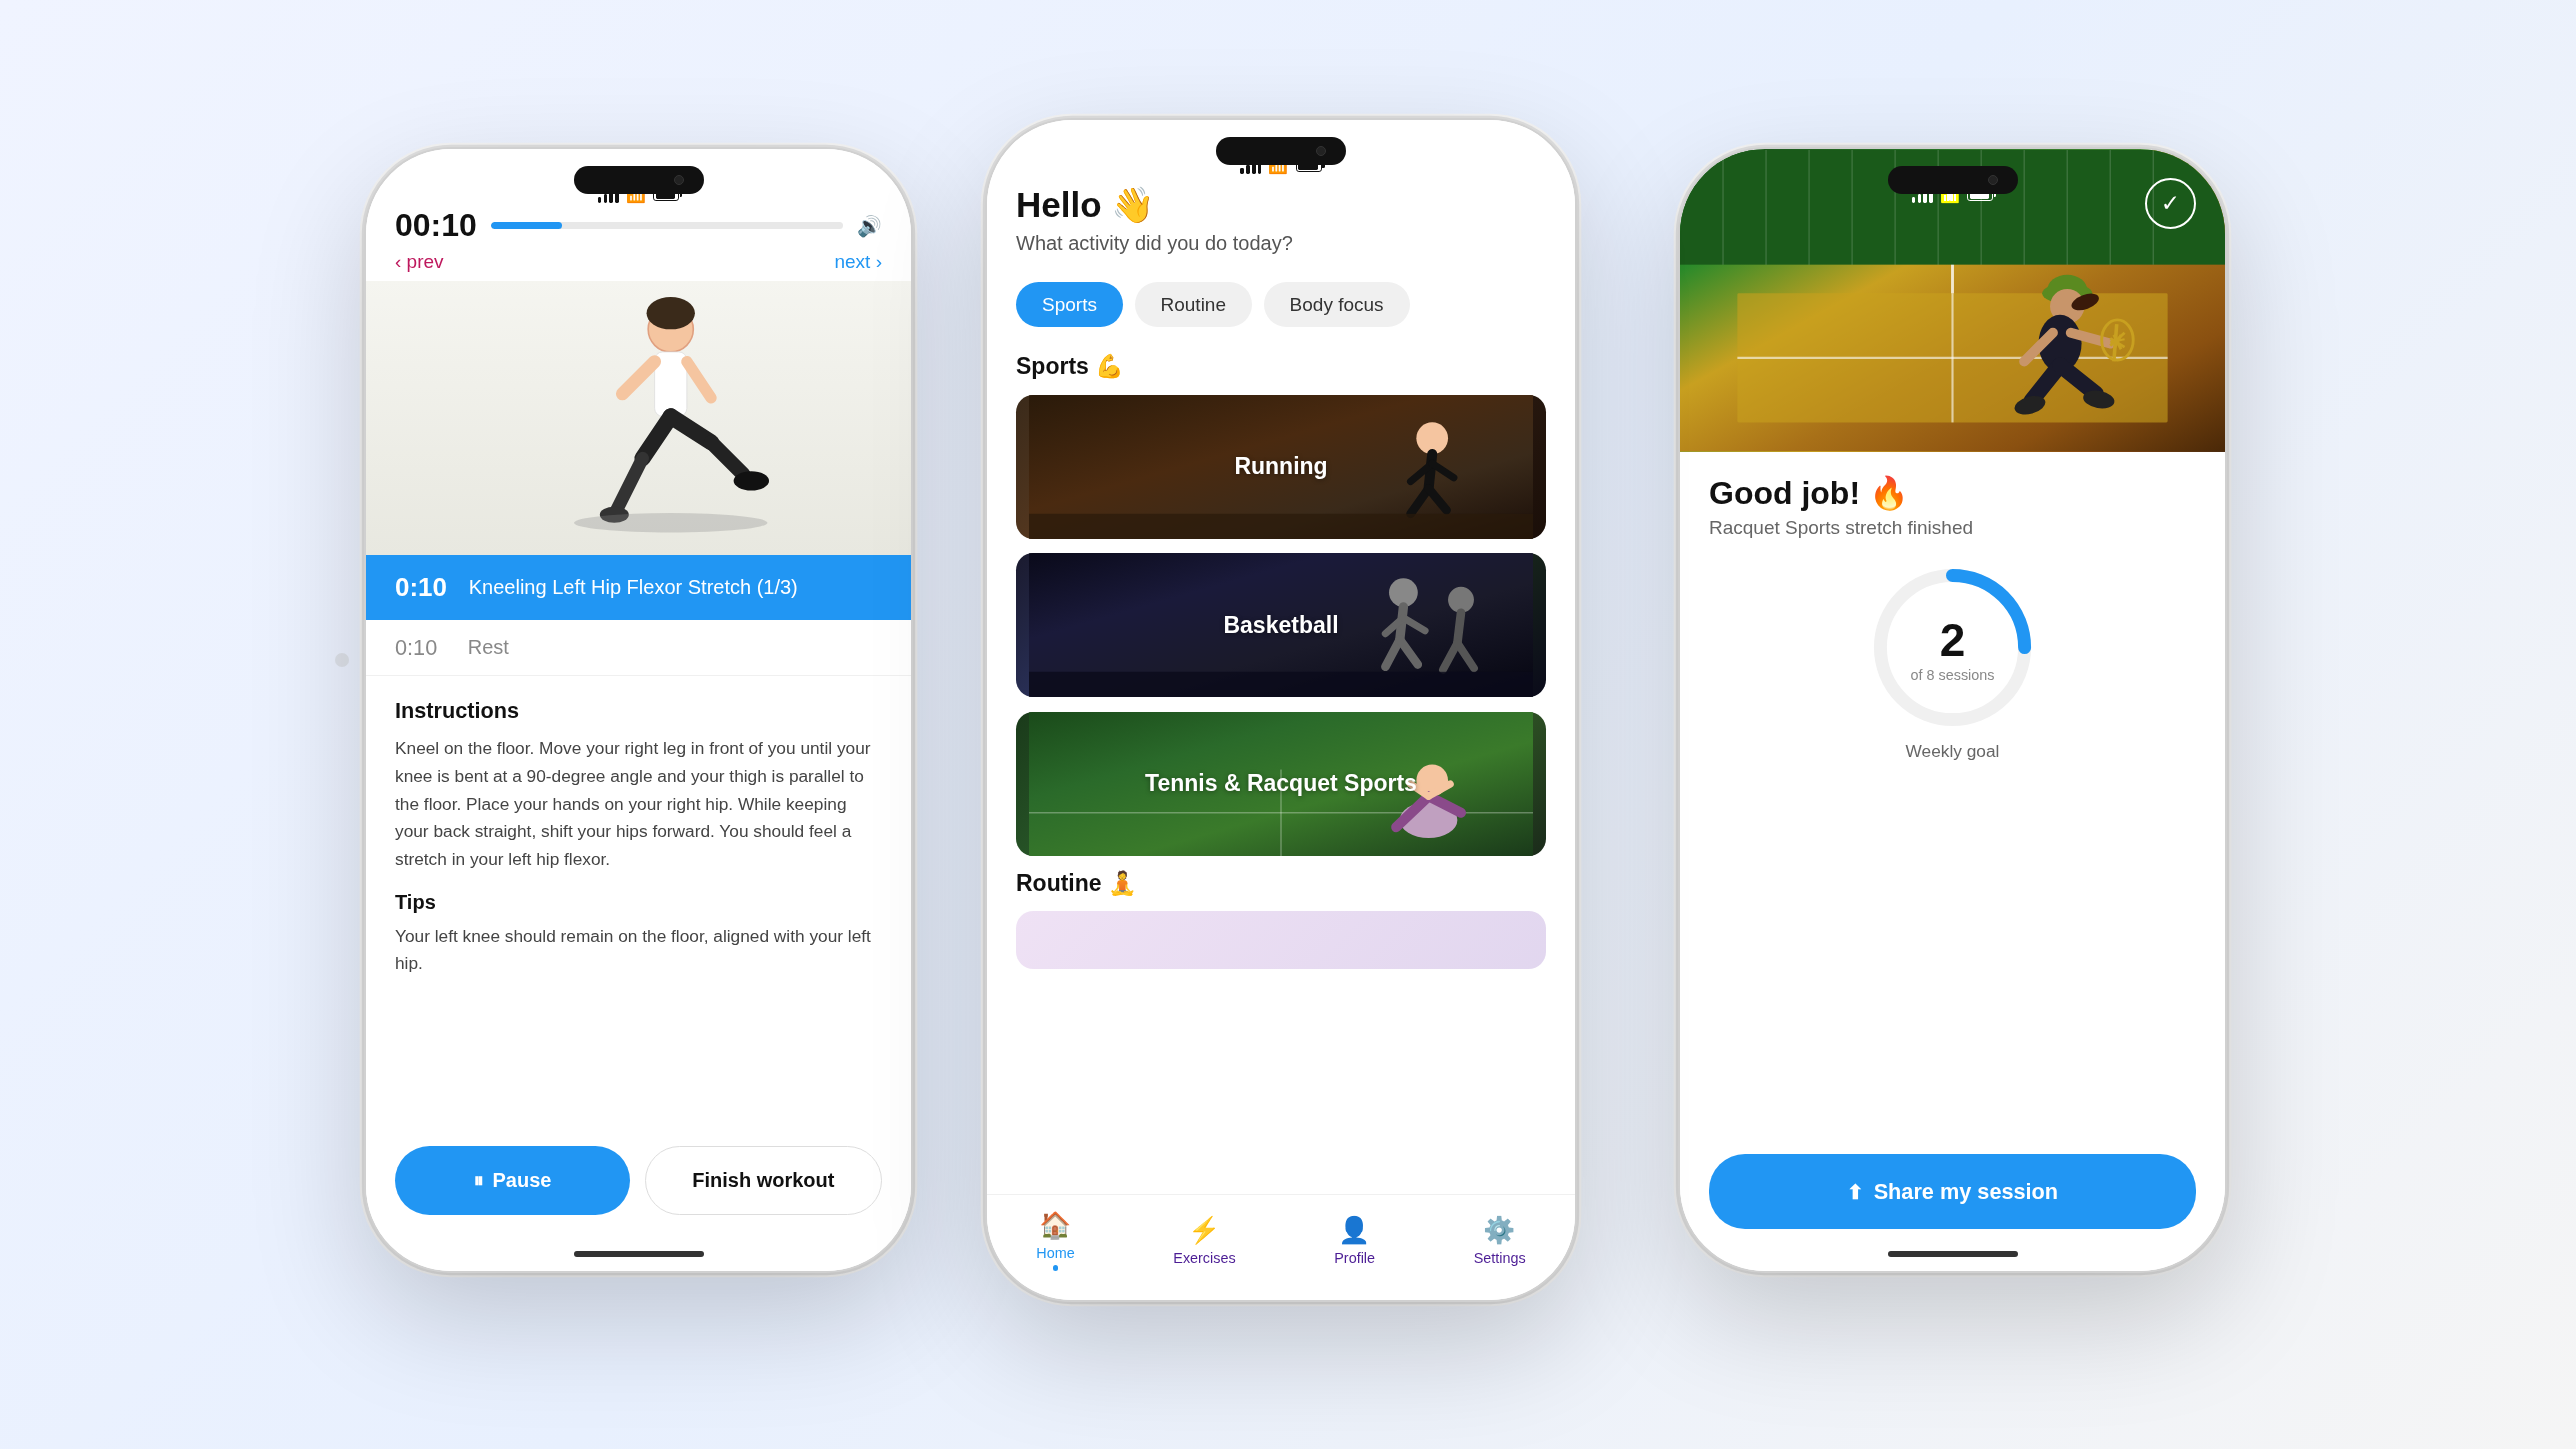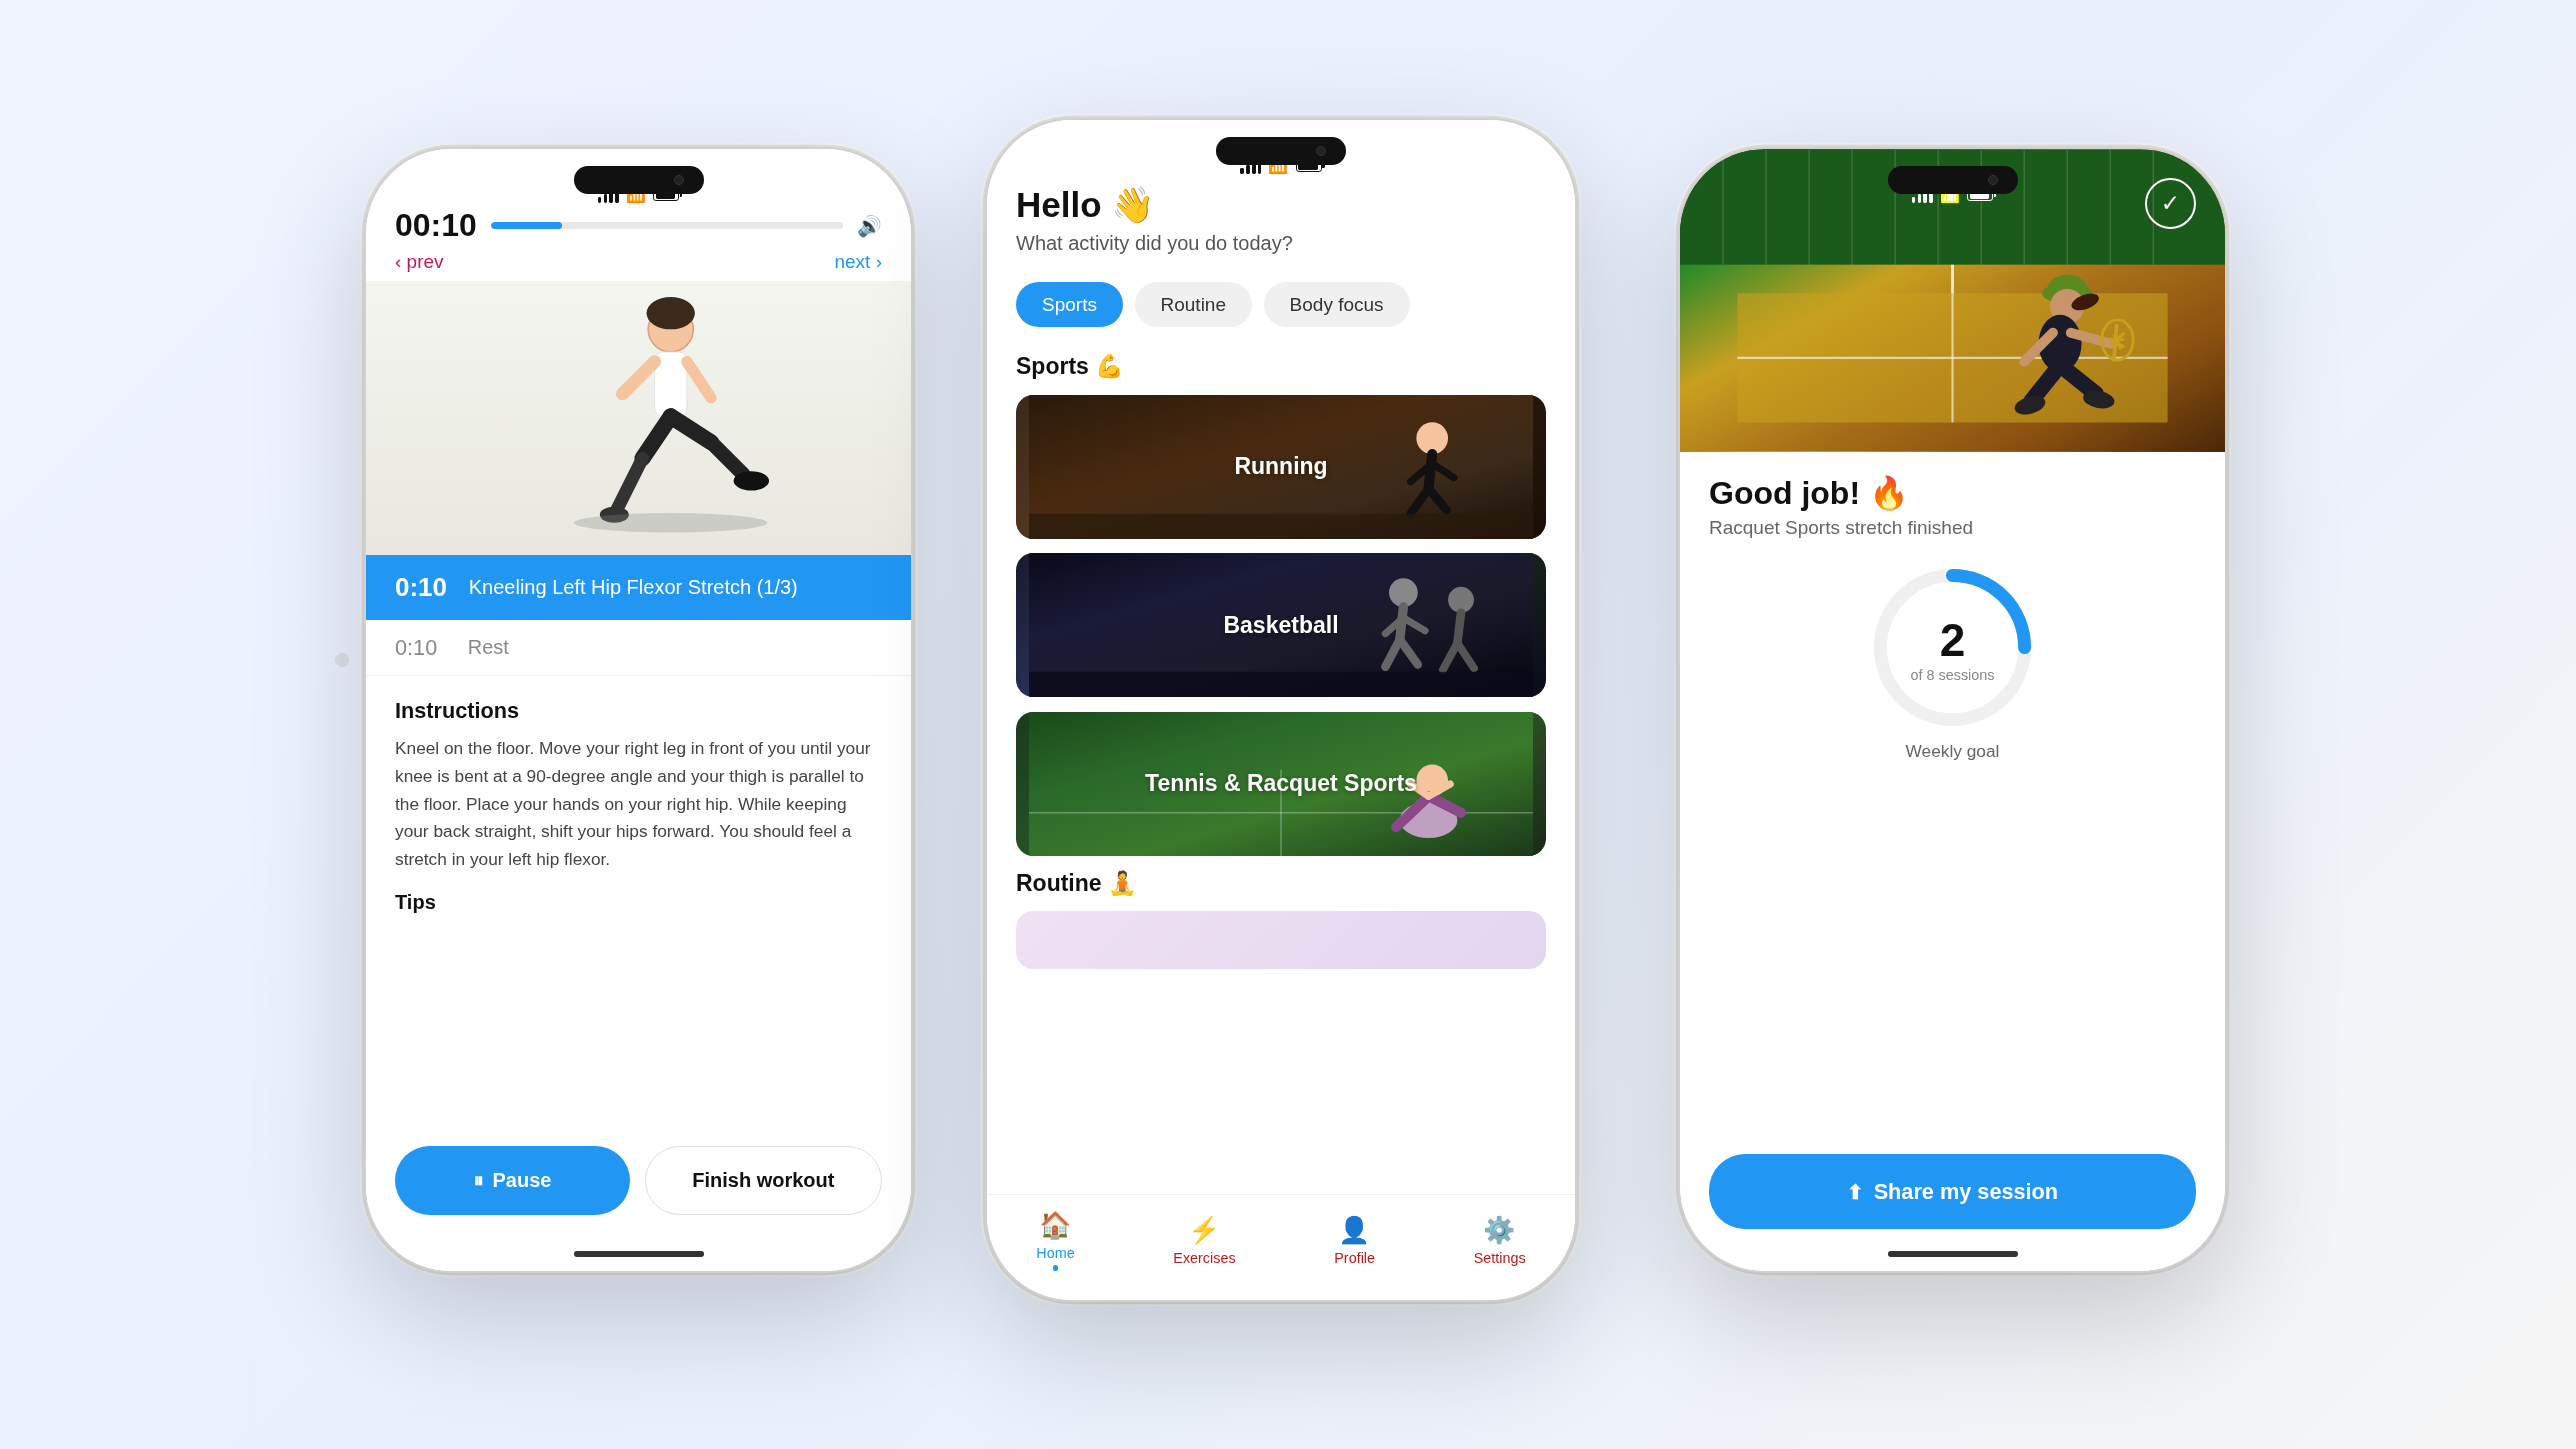--- a/index.html
+++ b/index.html
@@ -420,21 +420,21 @@
       gap: 4.3px;
       cursor: pointer;
     }
 
     .nav-icon {
       font-size: 26px;
     }
 
     .nav-label {
       font-size: 14.4px;
-      color: #b91c1c;
+      color: #4c1d95;
     }
 
     .nav-label.active {
       color: #2196F3;
     }
 
     .nav-indicator {
       width: 5.8px;
       height: 5.8px;
       border-radius: 50%;
@@ -776,20 +776,21 @@
 
       <div class="rest-block">
         <span class="rest-time">0:10</span>
         <span class="rest-label">Rest</span>
       </div>
 
       <div class="instructions-section">
         <div class="instructions-title">Instructions</div>
         <p class="instructions-text">Kneel on the floor. Move your right leg in front of you until your knee is bent at a 90-degree angle and your thigh is parallel to the floor. Place your hands on your right hip. While keeping your back straight, shift your hips forward. You should feel a stretch in your left hip flexor.</p>
         <div class="tips-title">Tips</div>
+        <p class="tips-text">Your left knee should remain on the floor, aligned with your left hip.</p>
       </div>
 
       <div class="workout-bottom-buttons">
         <button class="btn-pause">
           <span>⏸</span>
           <span>Pause</span>
         </button>
         <button class="btn-finish">
           <span>Finish workout</span>
         </button>

